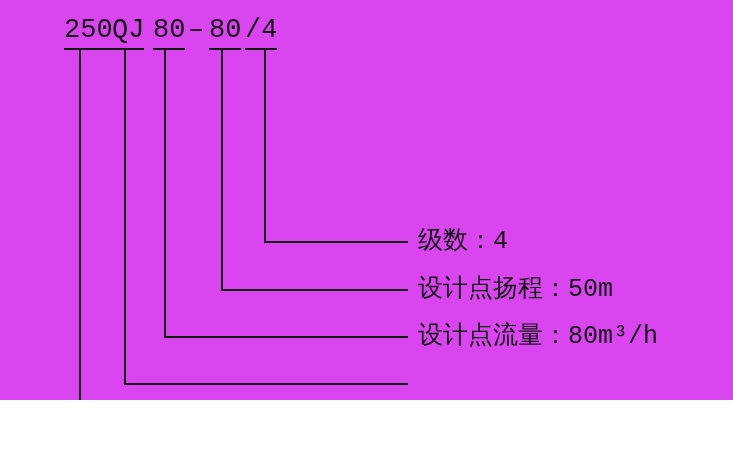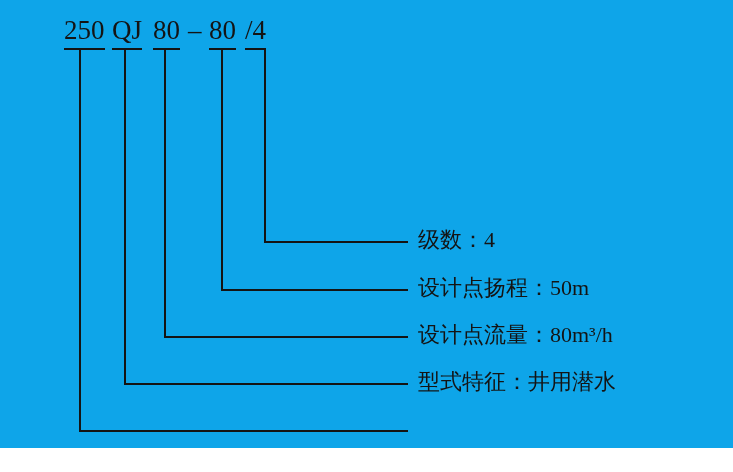--- a/index.html
+++ b/index.html
@@ -3,23 +3,23 @@
   <meta charset="utf-8">
   <style>
     html, body {
       margin: 0;
       padding: 0;
       background: #ffffff;
     }
     .stage {
       position: relative;
       width: 733px;
-      height: 448px;
-      background: #0ea5e9;
-      font-family: Liberation Serif, serif;
+      height: 400px;
+      background: #d946ef;
+      font-family: Liberation Mono, monospace;
       color: #141414;
       overflow: hidden;
     }
     .seg {
       position: absolute;
       top: 16px;
       font-size: 27px;
       line-height: 1.1;
       white-space: nowrap;
     }
@@ -27,21 +27,21 @@
       border-bottom: 2px solid #141414;
       padding-bottom: 2px;
     }
     .line {
       position: absolute;
       background: #141414;
     }
     .callout {
       position: absolute;
       left: 418px;
-      font-size: 22px;
+      font-size: 25px;
       line-height: 1.2;
       white-space: nowrap;
       text-align: right;
     }
   </style>
 </head>
 <body>
 
 <div class="stage">
 
@@ -60,15 +60,14 @@
 
   <div class="line" style="left:264px;top:241px;width:144px;height:2px"></div>
   <div class="line" style="left:221px;top:289px;width:187px;height:2px"></div>
   <div class="line" style="left:164px;top:336px;width:244px;height:2px"></div>
   <div class="line" style="left:124px;top:383px;width:284px;height:2px"></div>
   <div class="line" style="left:79px;top:430px;width:329px;height:2px"></div>
 
   <div class="callout" style="top:227px">级数：4</div>
   <div class="callout" style="top:275px">设计点扬程：50m</div>
   <div class="callout" style="top:322px">设计点流量：80m³/h</div>
-  <div class="callout" style="top:369px">型式特征：井用潜水</div>
 
 </div>
 
 </body></html>

